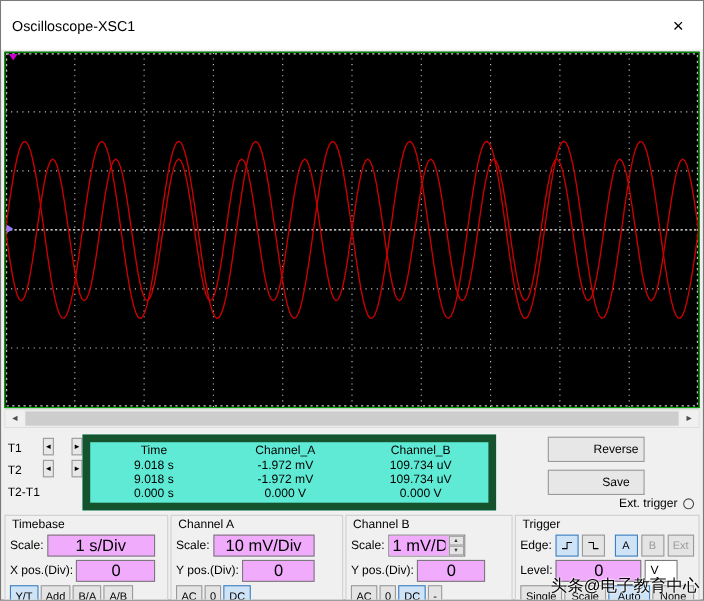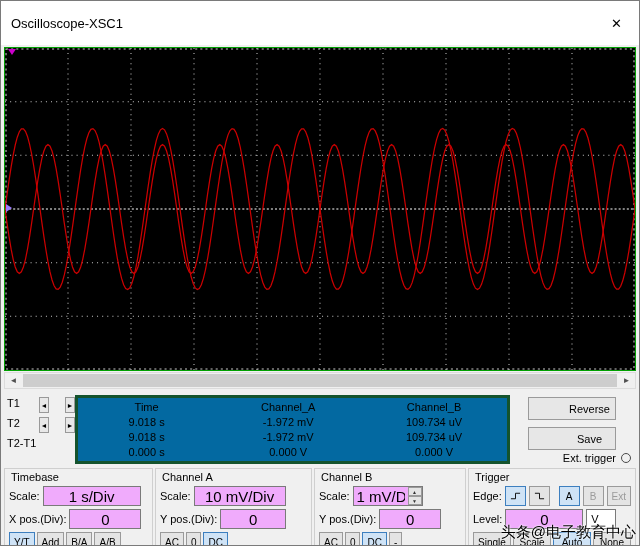--- a/index.html
+++ b/index.html
@@ -30,25 +30,25 @@
   
   .hscroll { height: 17px; flex: 0 0 auto; margin: 1px 3px; display: flex;
              background: #f0f0f0; border: 1px solid #dcdcdc; }
   .scroll-arrow { width: 17px; display: flex; align-items: center; justify-content: center;
                   font-size: 8px; color: #505050; background: #f0f0f0; }
   .scroll-thumb { flex: 1; margin: 1px; background: #cdcdcd; }
 
   
   .readouts { height: 76px; flex: 0 0 auto; display: flex; padding: 5px 6px 2px 6px; }
   .t-col { width: 68px; display: flex; flex-direction: column; gap: 3px; padding-top: 2px; }
-  .t-row { height: 17px; display: flex; align-items: flex-start; gap: 16px; }
+  .t-row { height: 17px; display: flex; align-items: flex-end; gap: 16px; }
   .t-label { width: 30px; }
   .tbtn { width: 17px; height: 16px; font-size: 7px; background: #e8e8e8; border: 1px solid #999;
           display: inline-flex; align-items: center; justify-content: center; font-family: inherit; }
-  .readout-box { width: 435px; background: #0369a1; border: 3px solid #14532d; padding: 2px 0;
+  .readout-box { width: 376px; background: #5eead4; border: 7px solid #14532d; padding: 2px 0;
                  display: flex; flex-direction: column; justify-content: space-between; }
   .ro-row { display: flex; height: 15px; align-items: center; }
   .ro-row span { display: inline-block; text-align: center; }
   .c-time { width: 32%; }
   .c-a { width: 34%; }
   .c-b { width: 34%; }
   .right-col { flex: 1; display: flex; flex-direction: column; align-items: center; gap: 7px;
                padding-top: 2px; position: relative; }
   .pushbtn { width: 88px; height: 23px; background: #e7e7e7; border: 1px solid #9a9a9a;
              font-family: inherit; font-size: 11px; padding-left: 36px; }

